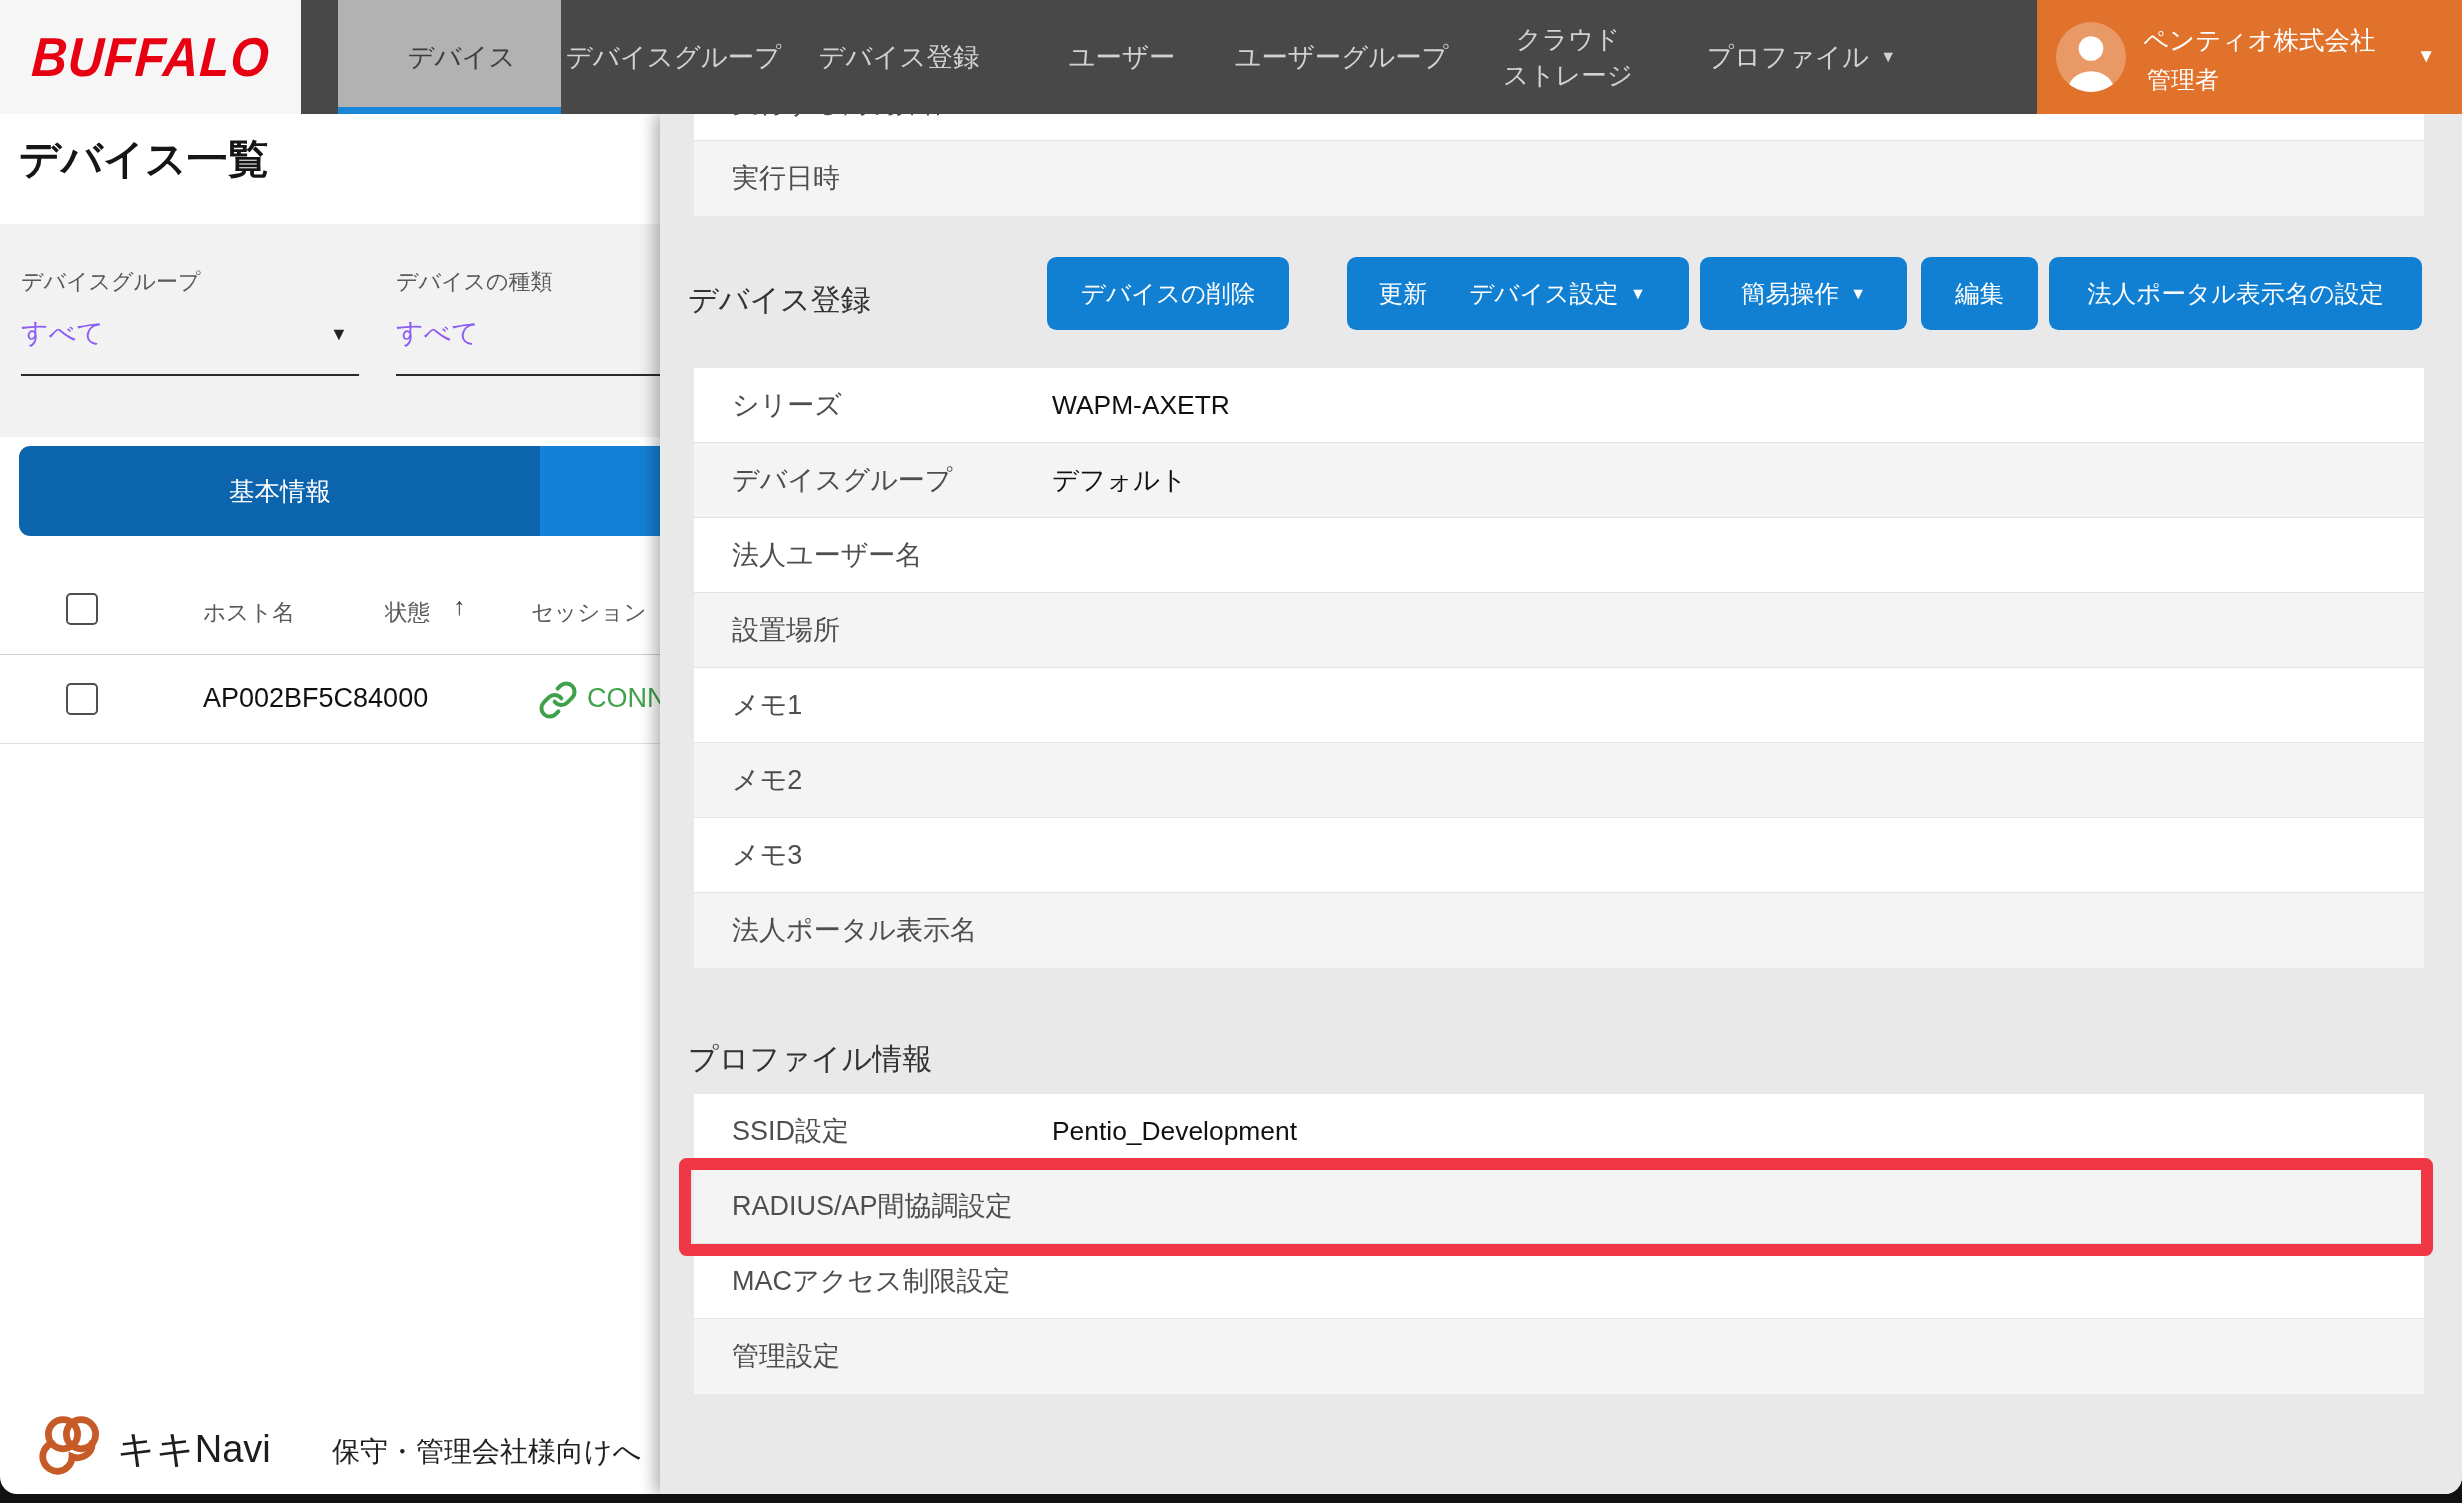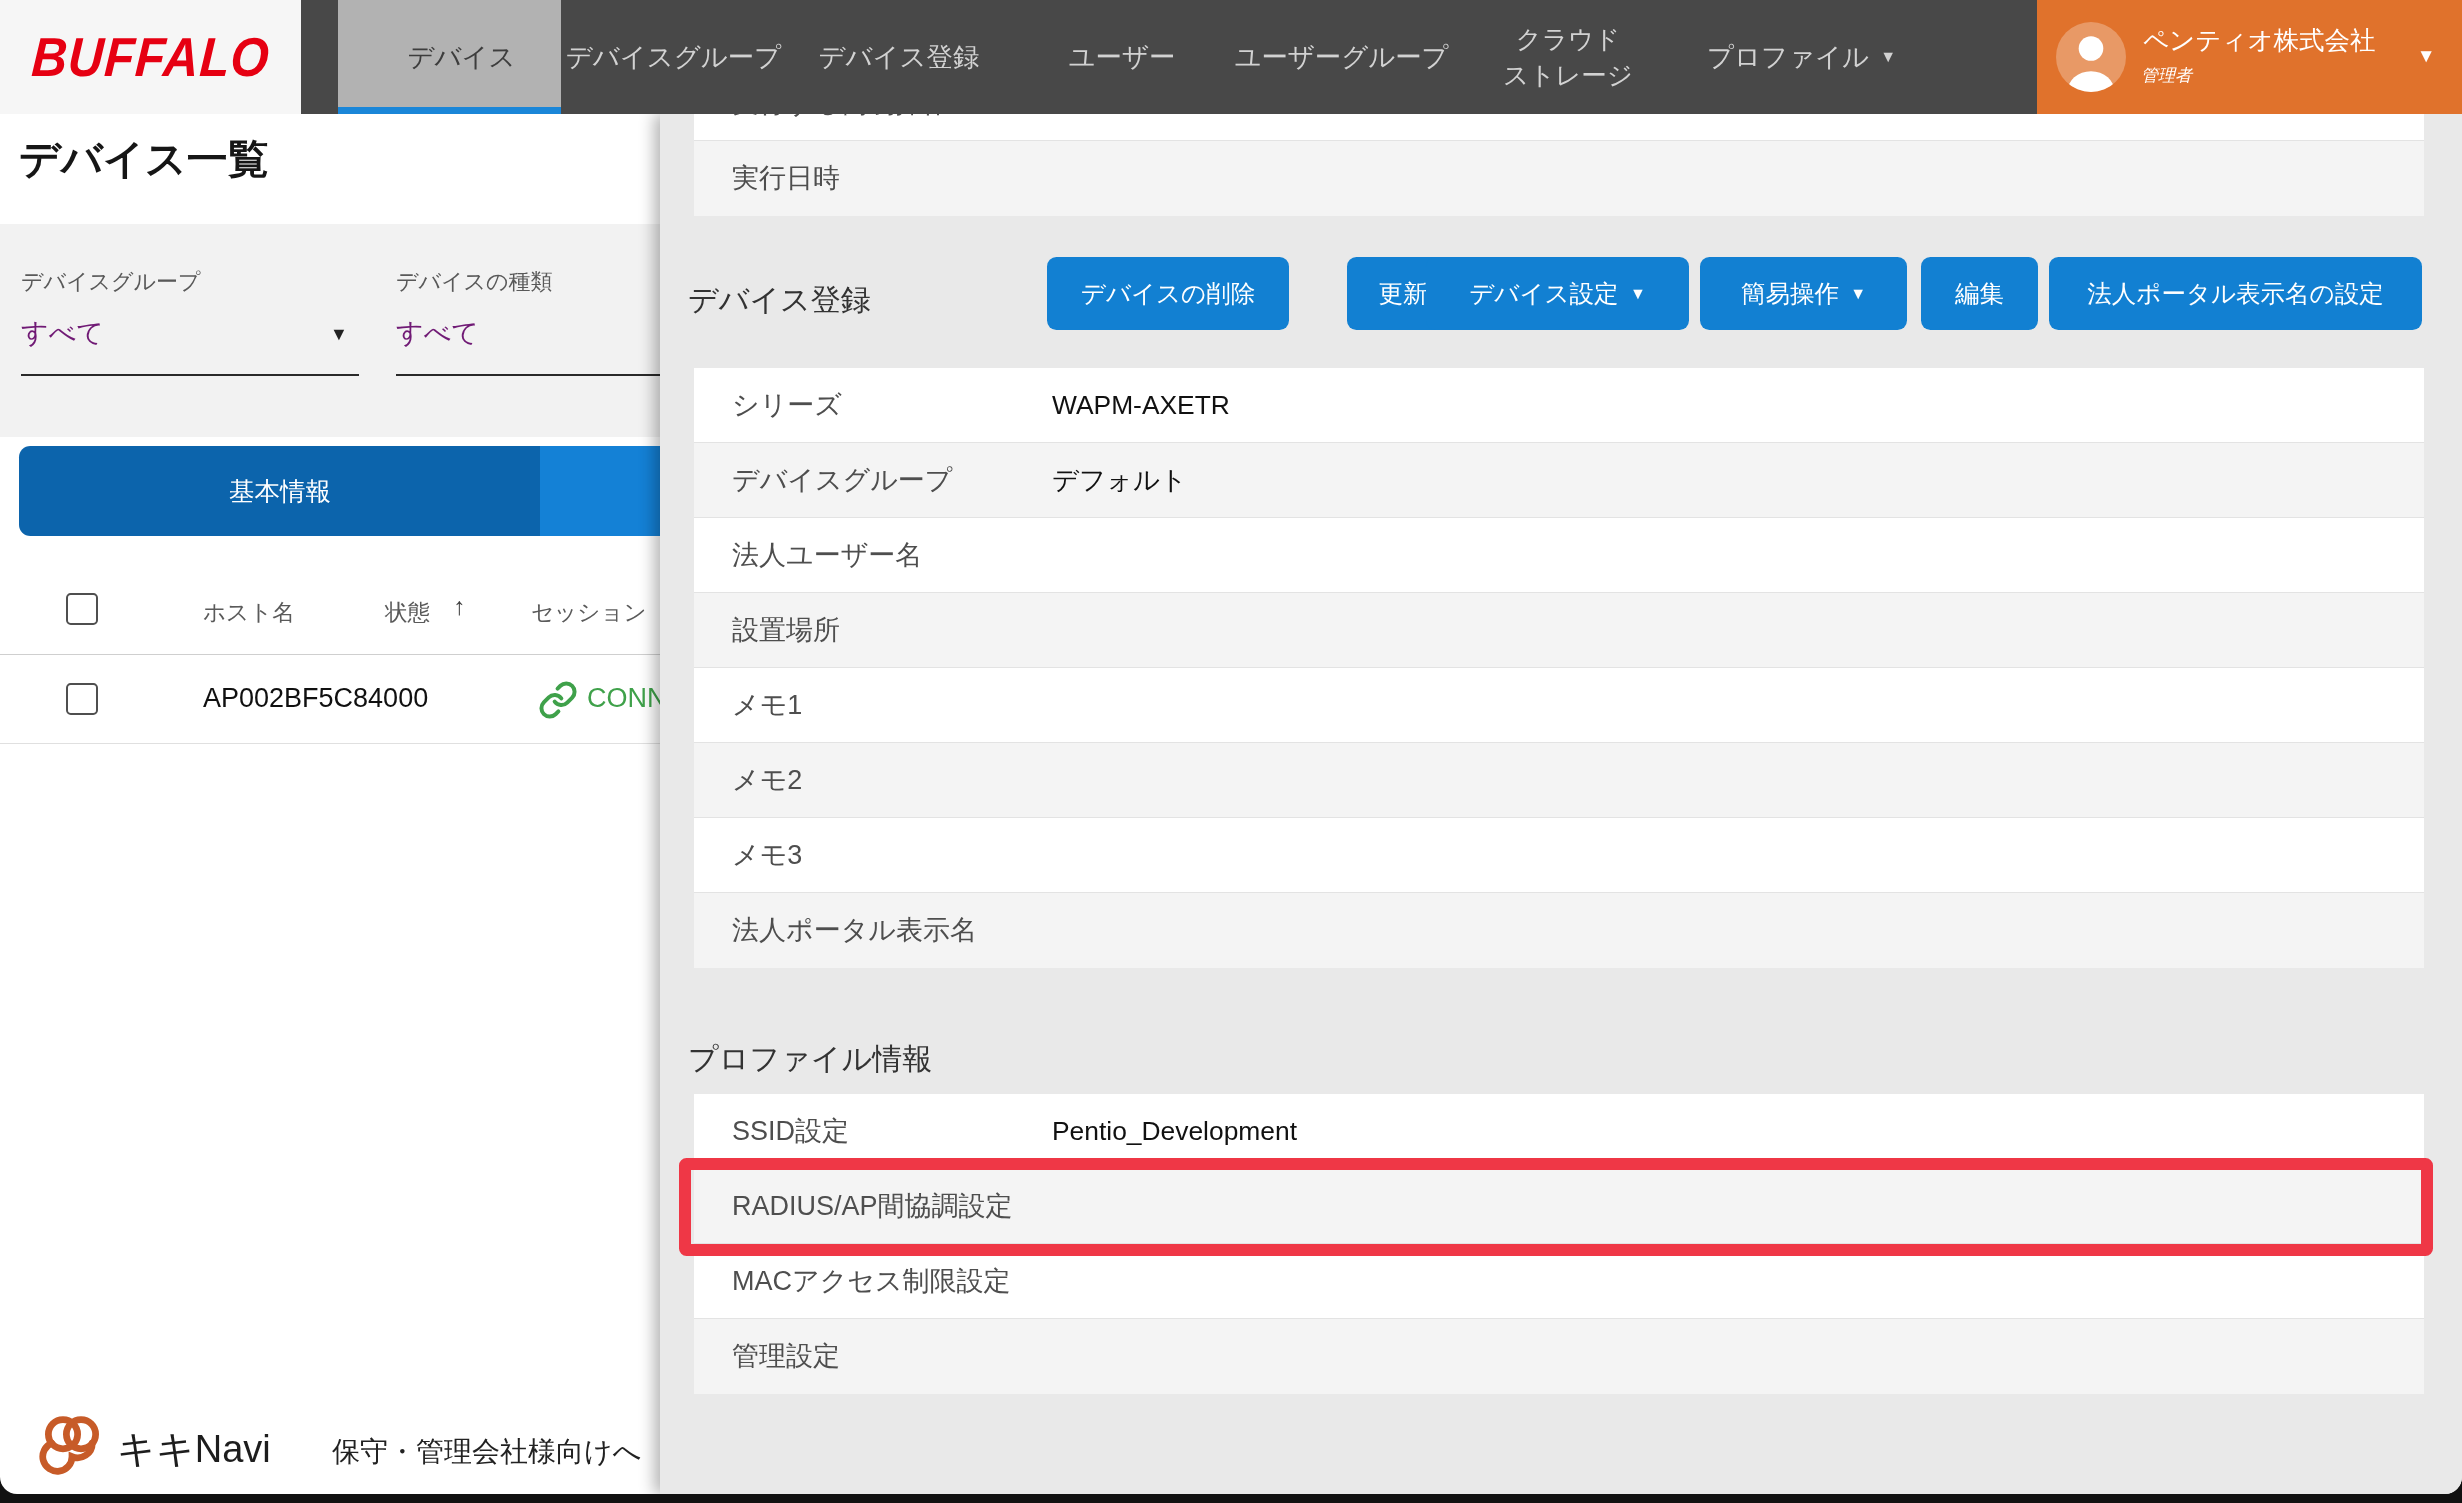--- a/index.html
+++ b/index.html
@@ -17,28 +17,28 @@
   .tab{position:absolute;top:0;height:114px;display:flex;align-items:center;justify-content:center;
        font-size:26.4px;color:#d2d2d2;cursor:pointer;text-align:center;}
   .tab.active{background:#b2b2b2;color:#3d3d3d;}
   .tab.active .underline{position:absolute;left:0;right:0;bottom:0;height:6.6px;background:#1a86d8;}
   .tab .caret, .btn .caret{font-size:16px;margin-left:11.3px;}
   .tab2line{line-height:36px;font-size:25.5px;}
   .account{position:absolute;left:2037px;top:0;width:425px;height:114px;background:#e0722c;cursor:pointer;}
   .avatar{position:absolute;left:19px;top:22px;width:70px;height:70px;border-radius:50%;
           background:rgba(255,255,255,.28);overflow:hidden;}
   .acct-line1{position:absolute;left:106px;top:22.6px;font-size:25.5px;color:#fff;}
-  .acct-line2{position:absolute;left:104px;top:64px;font-size:17px;color:#fff;font-style:italic;}
+  .acct-line2{position:absolute;left:110px;top:64px;font-size:24px;color:#fff;}
   .acct-caret{position:absolute;right:26.4px;top:45px;font-size:19px;color:#fff;}
 
   
   .page-title{position:absolute;left:19px;top:132px;font-size:41px;font-weight:bold;color:#161616;}
   .filters{position:absolute;left:0;top:224px;width:971px;height:213px;background:#f2f2f2;}
   .flabel{position:absolute;font-size:22px;color:#595959;}
-  .fvalue{position:absolute;font-size:27px;color:#701a75;cursor:pointer;}
+  .fvalue{position:absolute;font-size:27px;color:#8b5cf6;cursor:pointer;}
   .fcaret{position:absolute;font-size:18px;color:#222;}
   .funder{position:absolute;height:1.9px;background:#2a2a2a;}
   .segA{position:absolute;left:19px;top:446px;width:522px;height:90px;background:#0c64ac;
         border-radius:11.3px 0 0 11.3px;display:flex;align-items:center;justify-content:center;
         color:#fff;font-size:25.5px;cursor:pointer;}
   .segB{position:absolute;left:540px;top:446px;width:424px;height:90px;background:#1481d6;
         border-radius:0 11.3px 11.3px 0;cursor:pointer;}
   .lhead{position:absolute;left:0;top:563px;width:971px;height:92px;background:#fff;
          border-bottom:1.9px solid #cfcfcf;}
   .lrow{position:absolute;left:0;top:657px;width:971px;height:87px;background:#fff;

